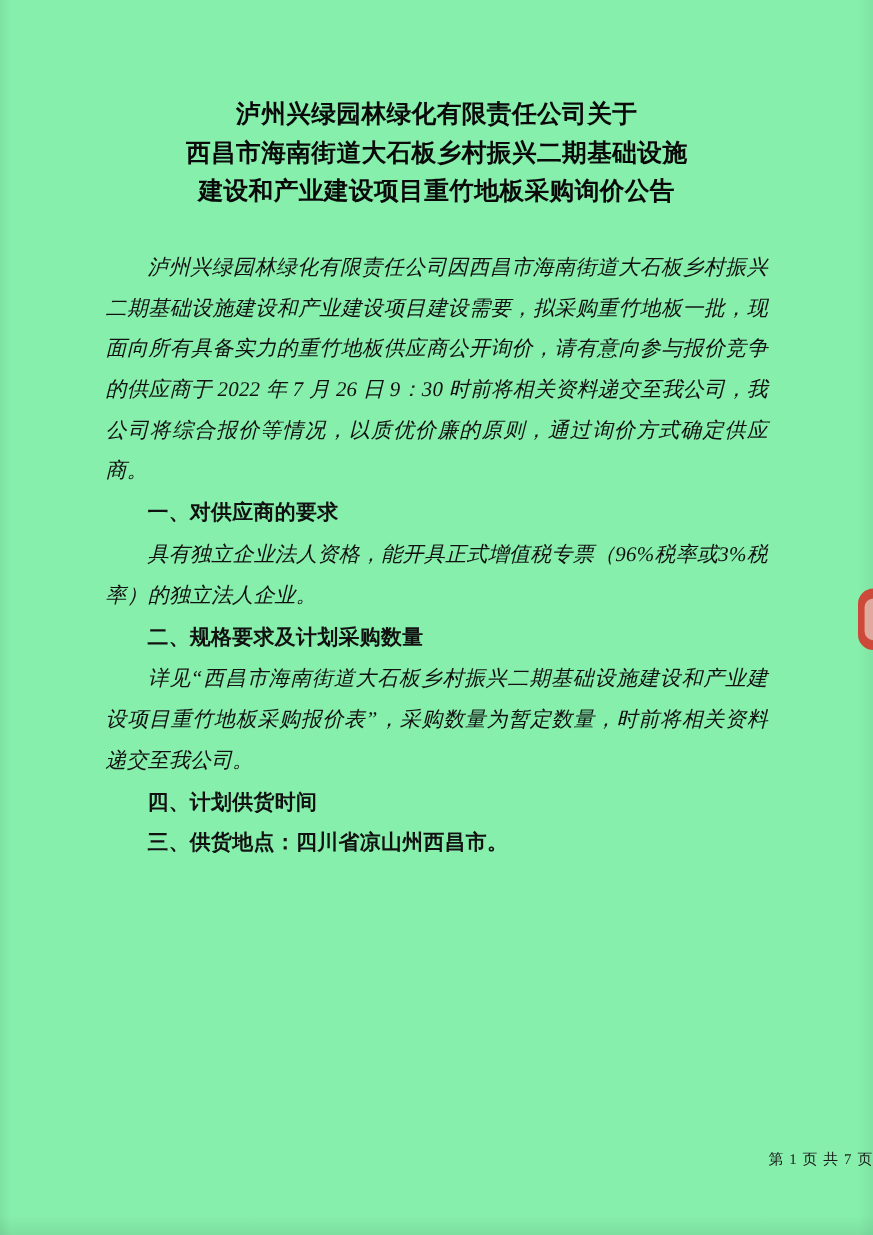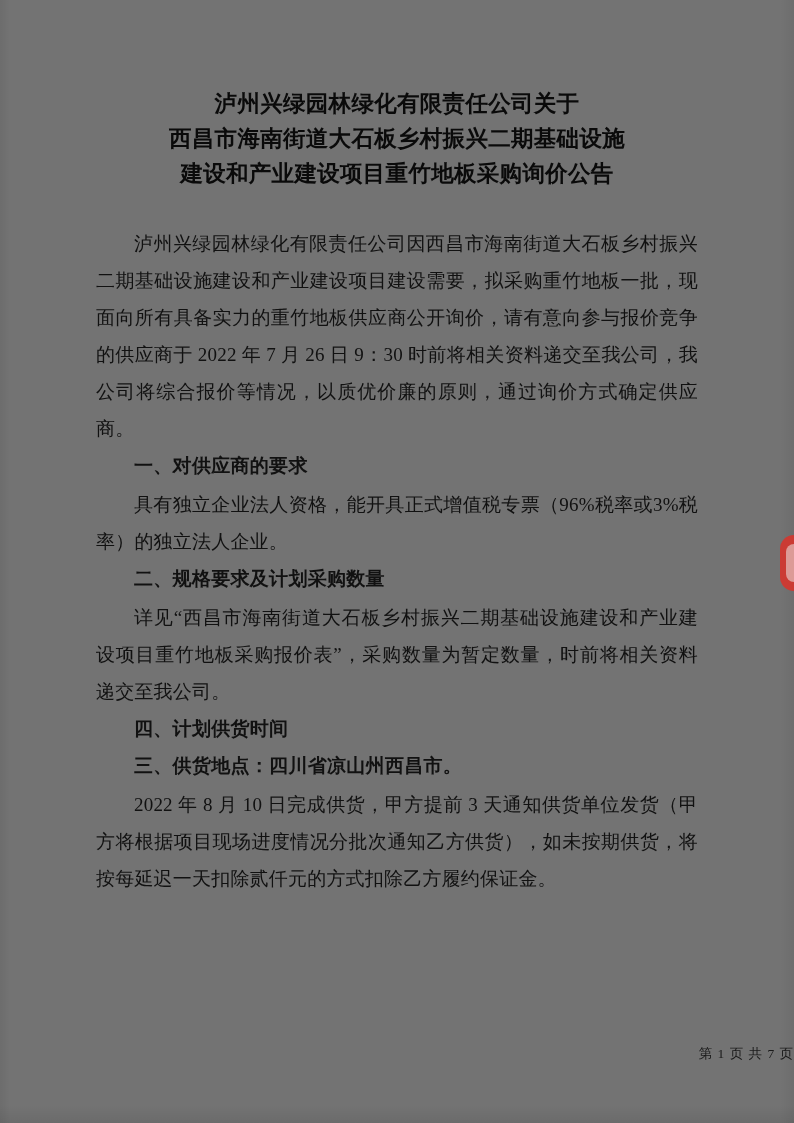--- a/index.html
+++ b/index.html
@@ -13,21 +13,21 @@
     font-family: "Liberation Serif", "DejaVu Serif", serif;
     color: #111111;
     position: relative;
     overflow: hidden;
   }
 
   
   .page {
     position: absolute;
     inset: 0;
-    background: #737373;
+    background: #86efac;
   }
 
   
   .edge-left {
     position: absolute;
     left: 0; top: 0; bottom: 0;
     width: 10px;
     background: linear-gradient(to right, rgba(0,0,0,0.06), rgba(0,0,0,0));
     pointer-events: none;
   }
@@ -90,20 +90,21 @@
   .title-line { display: block; white-space: nowrap; }
 
   p.body {
     font-size: 19px;
     line-height: 37px;
     text-indent: 2em;
     margin: 0 0 2px 0;
     text-align: justify;
     text-justify: inter-ideograph;
     letter-spacing: 0.2px;
+    font-style: italic;
   }
 
   h2.section {
     font-family: Liberation Mono, monospace;
     font-weight: bold;
     font-size: 19px;
     line-height: 37px;
     margin: 0;
     text-indent: 2em;
     letter-spacing: 0.3px;
@@ -141,18 +142,17 @@
 
     <h2 class="section">一、对供应商的要求</h2>
     <p class="body">具有独立企业法人资格，能开具正式增值税专票（96%税率或3%税率）的独立法人企业。</p>
 
     <h2 class="section">二、规格要求及计划采购数量</h2>
     <p class="body">详见“西昌市海南街道大石板乡村振兴二期基础设施建设和产业建设项目重竹地板采购报价表”，采购数量为暂定数量，时前将相关资料递交至我公司。</p>
 
     <h2 class="section">四、计划供货时间</h2>
 
     <h2 class="section">三、供货地点：四川省凉山州西昌市。</h2>
-    <p class="body">2022 年 8 月 10 日完成供货，甲方提前 3 天通知供货单位发货（甲方将根据项目现场进度情况分批次通知乙方供货），如未按期供货，将按每延迟一天扣除贰仟元的方式扣除乙方履约保证金。</p>
 
   </div>
 
   <div class="footer">第 1 页 共 7 页</div>
 </div>
 
 </body></html>

